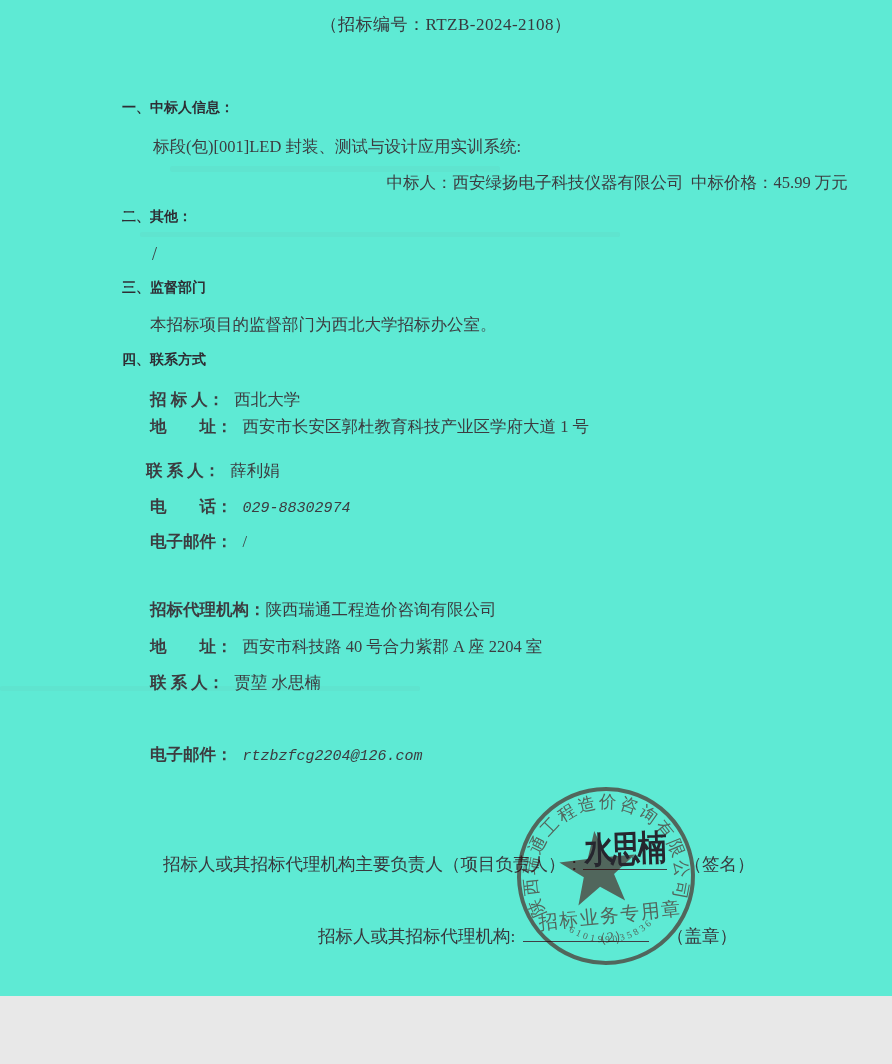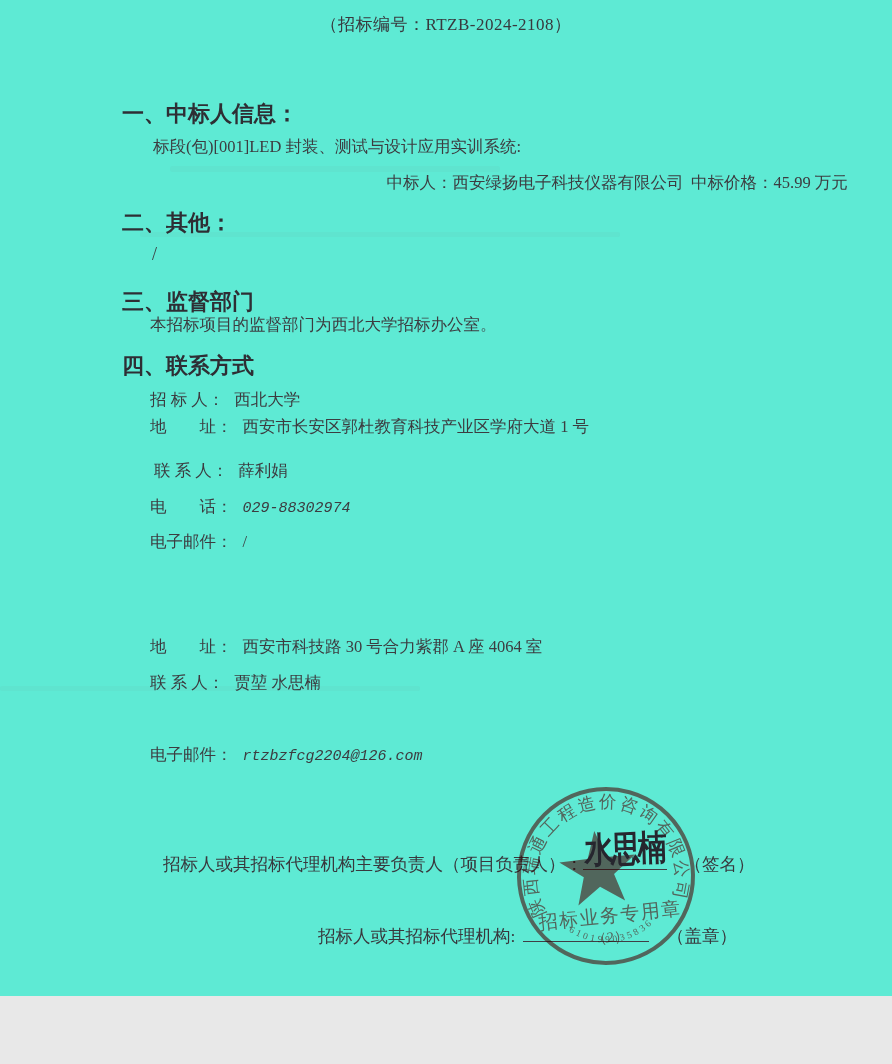--- a/index.html
+++ b/index.html
@@ -1,22 +1,22 @@
 <!DOCTYPE html>
 <html><head>
 <meta charset="utf-8">
 <style>
   html,body{margin:0;padding:0;background:#e8e8e8;}
   .page{position:relative;width:892px;height:996px;background:#5eead4;overflow:hidden;
         font-family:"Liberation Serif","DejaVu Serif",serif;color:#3c3c40;}
   .line{position:absolute;white-space:nowrap;font-size:16.5px;line-height:22px;}
   .title{position:absolute;top:13px;left:0;width:100%;text-align:center;
          font-size:17px;letter-spacing:.5px;color:#38383d;}
-  .h{position:absolute;white-space:nowrap;font-weight:bold;font-size:22px;color:#2e2e34;}
-  .lbl{display:inline-block;}
+  .h{position:absolute;white-space:nowrap;font-weight:bold;font-size:14px;color:#2e2e34;}
+  .lbl{display:inline-block;font-weight:bold;}
   .val{margin-left:10px;}
   .latin{font-family:"Liberation Mono","DejaVu Sans Mono",monospace;font-size:15px;font-style:italic;}
   .price{position:absolute;left:513px;top:0;}
   .footer-line{position:absolute;white-space:nowrap;font-size:17.5px;color:#38383d;z-index:4;}
   .u-line{display:inline-block;border-bottom:1.6px solid #3f3f45;height:19px;vertical-align:baseline;}
   .signature{position:absolute;left:585px;top:829px;z-index:6;font-size:34px;font-weight:bold;
              color:#26262e;letter-spacing:-3px;transform:scale(.86,1.04) rotate(-2deg);
              transform-origin:left bottom;font-family:"DejaVu Serif",serif;}
   .stamp{position:absolute;left:500px;top:770px;width:212px;height:212px;z-index:5;
          mix-blend-mode:multiply;opacity:.88;}
@@ -37,43 +37,46 @@
   <div class="h" style="left:122px;top:99px;">一、中标人信息：</div>
   <div class="line" style="left:153px;top:136px;">标段(包)[001]LED 封装、测试与设计应用实训系统:</div>
   <div class="line" style="left:178px;top:172px;right:0;text-align:center;">
     <span>中标人：</span><span>西安绿扬电子科技仪器有限公司</span>
     <span class="price"><span>中标价格：</span><span>45.99 万元</span></span>
   </div>
 
   <div class="h" style="left:122px;top:208px;">二、其他：</div>
   <div class="line" style="left:152px;top:243px;font-size:18px;">/</div>
 
-  <div class="h" style="left:122px;top:279px;margin-top:8px;">三、监督部门</div>
+  <div class="h" style="left:122px;top:279px;">三、监督部门</div>
   <div class="line" style="left:150px;top:314px;">本招标项目的监督部门为西北大学招标办公室。</div>
 
   <div class="h" style="left:122px;top:351px;">四、联系方式</div>
 
   <div class="line" style="left:150px;top:389px;">
     <span class="lbl">招 标 人：</span><span class="val">西北大学</span>
   </div>
   <div class="line" style="left:150px;top:416px;">
     <span class="lbl">地　　址：</span><span class="val">西安市长安区郭杜教育科技产业区学府大道 1 号</span>
   </div>
-  <div class="line" style="left:154px;top:460px;">
+  <div class="line" style="left:146px;top:460px;">
     <span class="lbl">联 系 人：</span><span class="val">薛利娟</span>
   </div>
   <div class="line" style="left:150px;top:496px;">
     <span class="lbl">电　　话：</span><span class="val latin">029-88302974</span>
   </div>
   <div class="line" style="left:150px;top:531px;">
     <span class="lbl">电子邮件：</span><span class="val">/</span>
   </div>
 
+  <div class="line" style="left:150px;top:599px;">
+    <span class="lbl">招标代理机构：</span><span>陕西瑞通工程造价咨询有限公司</span>
+  </div>
   <div class="line" style="left:150px;top:636px;">
-    <span class="lbl">地　　址：</span><span class="val">西安市科技路 30 号合力紫郡 A 座 4064 室</span>
+    <span class="lbl">地　　址：</span><span class="val">西安市科技路 40 号合力紫郡 A 座 2204 室</span>
   </div>
   <div class="line" style="left:150px;top:672px;">
     <span class="lbl">联 系 人：</span><span class="val">贾堃 水思楠</span>
   </div>
   <div class="line" style="left:150px;top:744px;">
     <span class="lbl">电子邮件：</span><span class="val latin">rtzbzfcg2204@126.com</span>
   </div>
 
   <div class="footer-line" style="left:318px;top:922px;">
     <span>招标人或其招标代理机构:</span><span class="u-line" style="width:126px;margin-left:8px;"></span>　<span>（盖章）</span>

